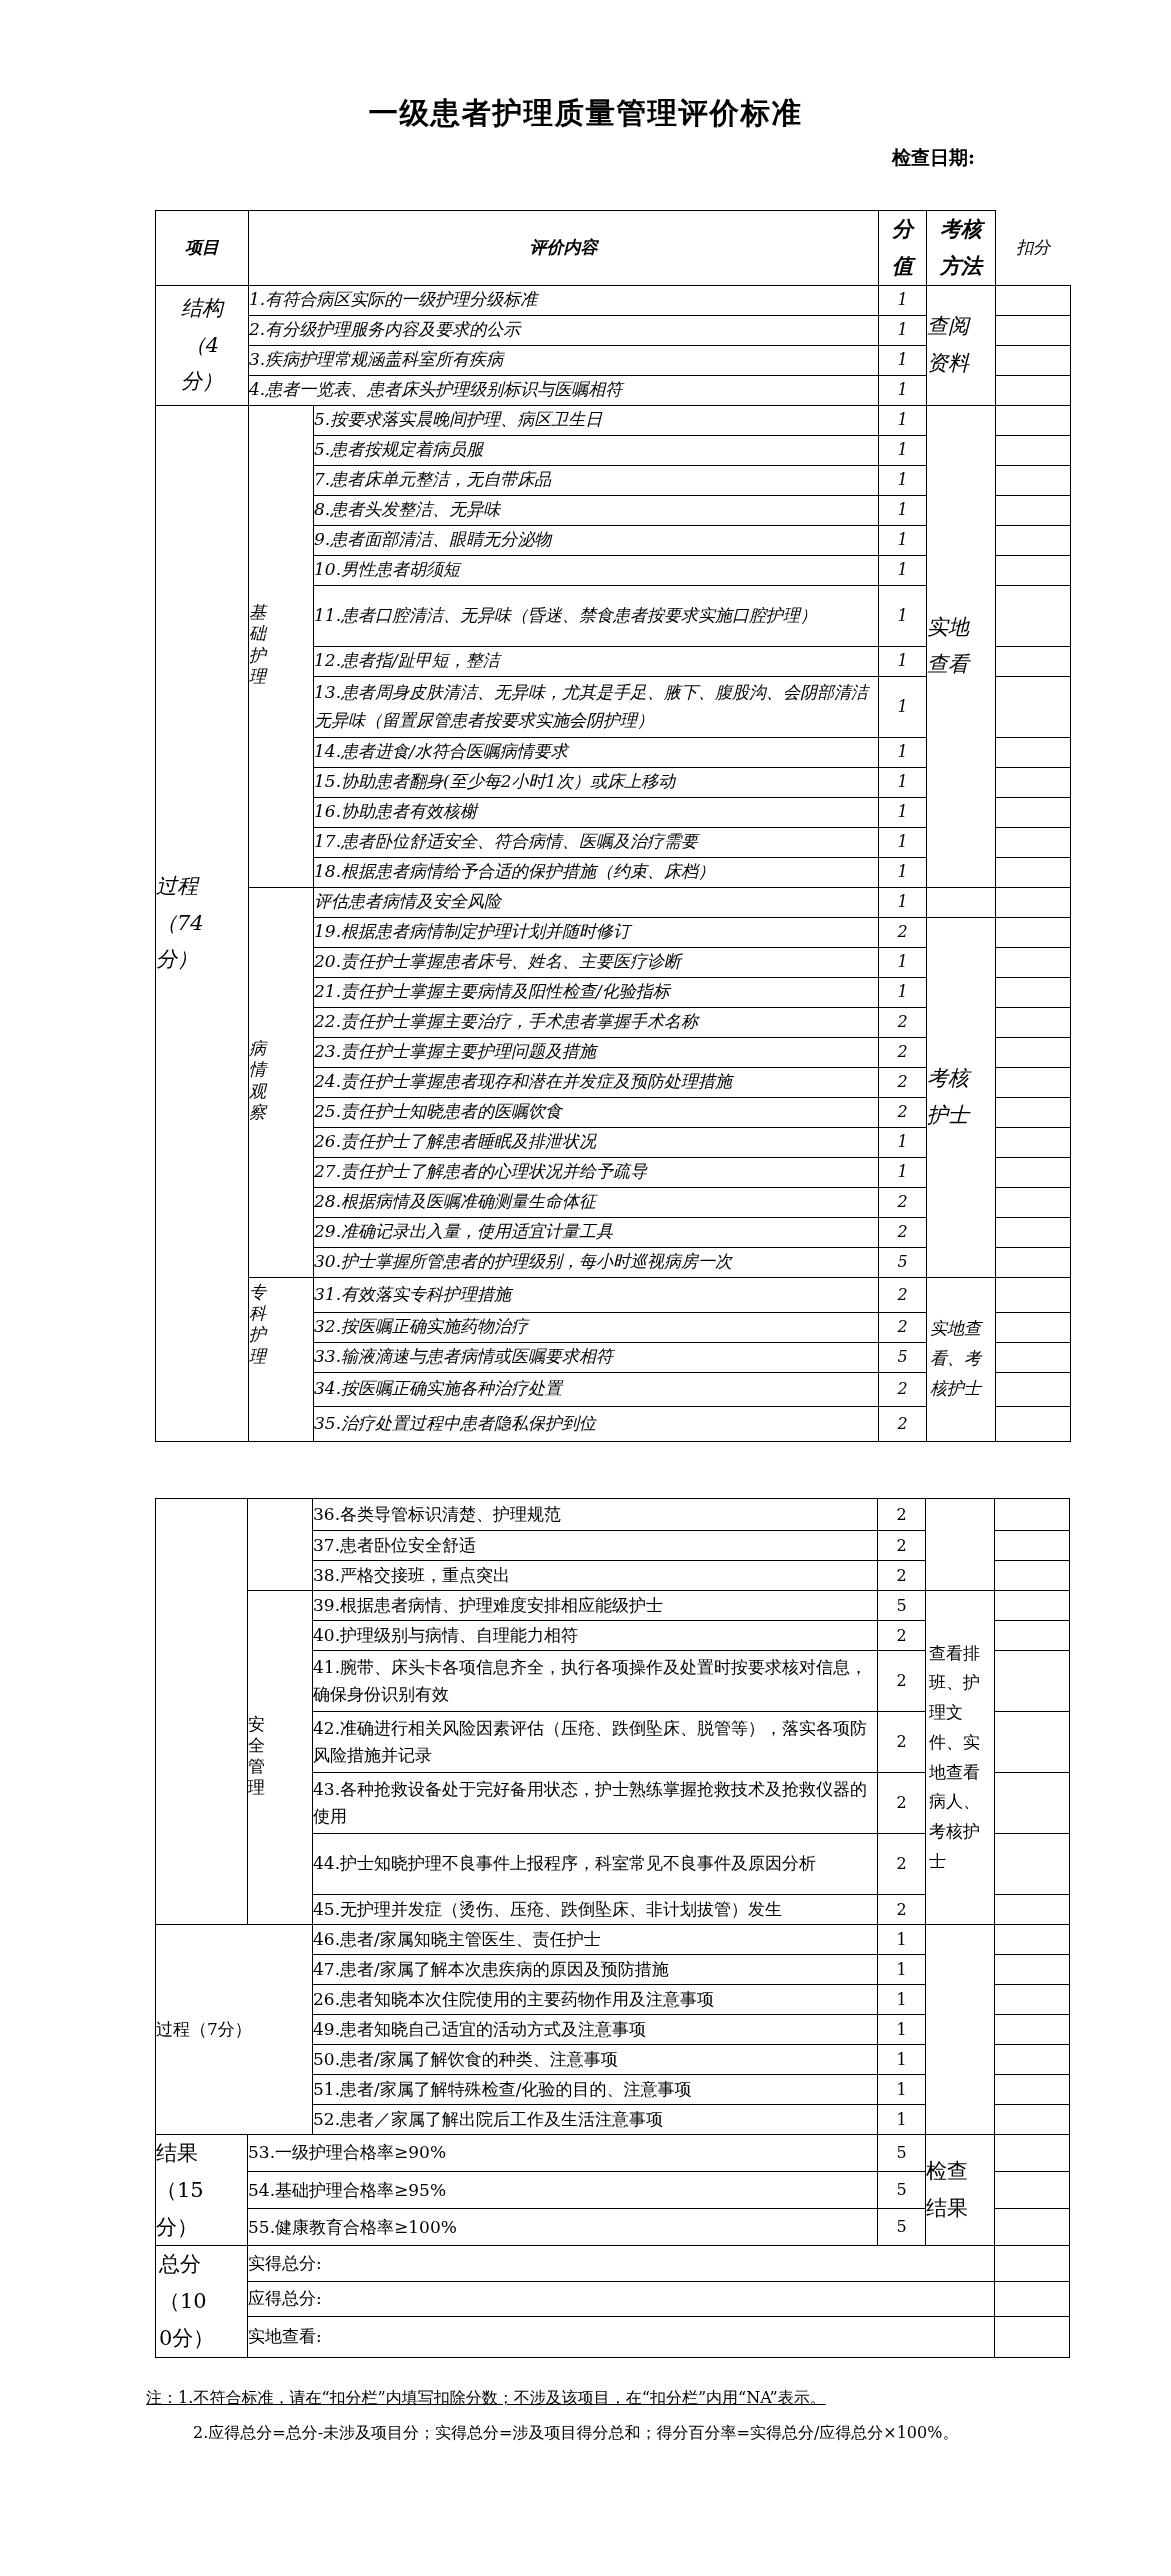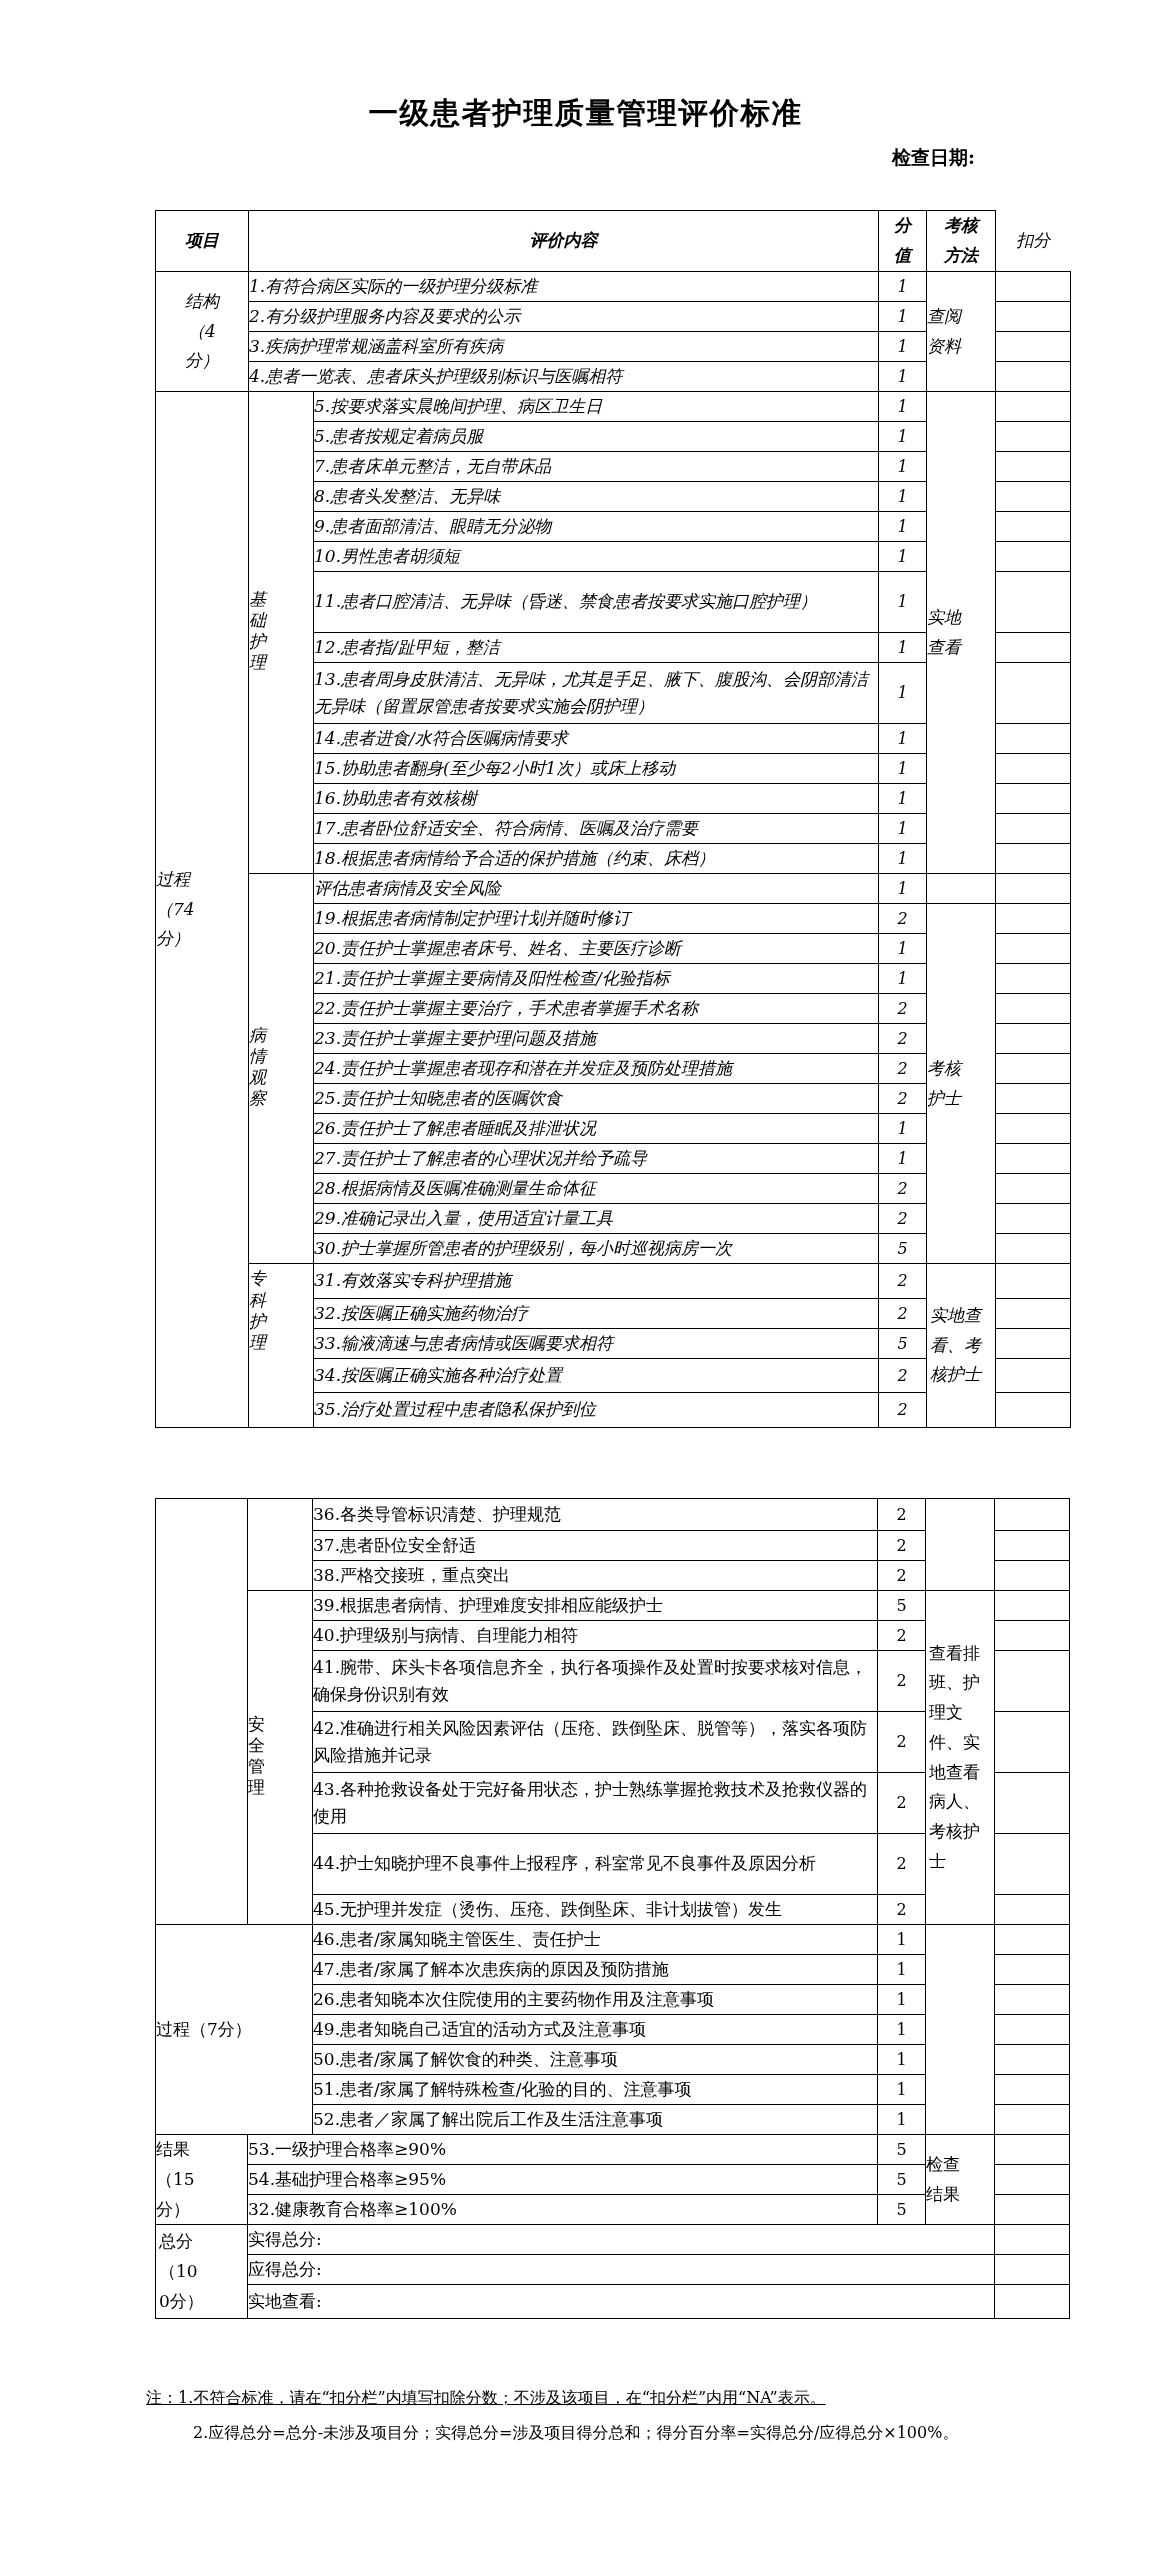--- a/index.html
+++ b/index.html
@@ -12,21 +12,21 @@
   #t2 { top: 1498px; padding-left: 16px; }
   .c-proj { width: 92px; text-align: center; }
   .c-sub { width: 65px; text-align: center; }
   .c-content { width: 565px; }
   .c-score { width: 47px; text-align: center; font-size: 16px; }
   .c-method { width: 69px; text-align: center; }
   .c-deduct { width: 75px; }
   .txt { padding: 0 8.9px 0 7.4px; text-align: left; }
   .hdr { height: 61px; font-weight: bold; text-align: center; }
   .vert { display: inline-block; width: 1.1em; line-height: 1.25; word-break: break-all; }
-  .method { display: inline-block; width: 2.2em; line-height: 1.75; word-break: break-all; font-size: 17px; }
+  .method { display: inline-block; width: 2.2em; line-height: 1.75; word-break: break-all; font-size: 21px; }
   .method-wide { display: inline-block; width: 3.2em; line-height: 1.75; word-break: break-all; font-size: 17px; text-align: left; padding-left: 3px; }
   .r1 { height: 30px; }
   .r2 { height: 61px; }
   .nob-top { border-top: none !important; }
   .nob-right { border-right: none !important; }
   .notes { position: absolute; left: 155px; top: 2380px; width: 849px; font-size: 16px; line-height: 35px; }
   .notes .n2 { text-indent: 38px; }
   .notes .n1 { margin-left: -8.9px; text-decoration: underline; }
 </style>
 </head>
@@ -361,21 +361,21 @@
     <td class="c-score">5</td>
     <td rowspan="3"><span class="method">检查结果</span></td>
     <td></td>
   </tr>
   <tr class="r1">
         <td colspan="2" class="txt">54.基础护理合格率≥95%</td>
         <td class="c-score">5</td>
         <td></td>
       </tr>
   <tr class="r1">
-        <td colspan="2" class="txt">32.健康教育合格率≥100%</td>
+        <td colspan="2" class="txt">55.健康教育合格率≥100%</td>
         <td class="c-score">5</td>
         <td></td>
       </tr>
 
   <tr class="r1">
     <td rowspan="3" style="text-align:left;padding-left:3px"><span class="method" style="width:2.8em;text-align:left">总分（100分）</span></td>
     <td colspan="4" class="txt">实得总分:</td>
     <td></td>
   </tr>
   <tr class="r1">

